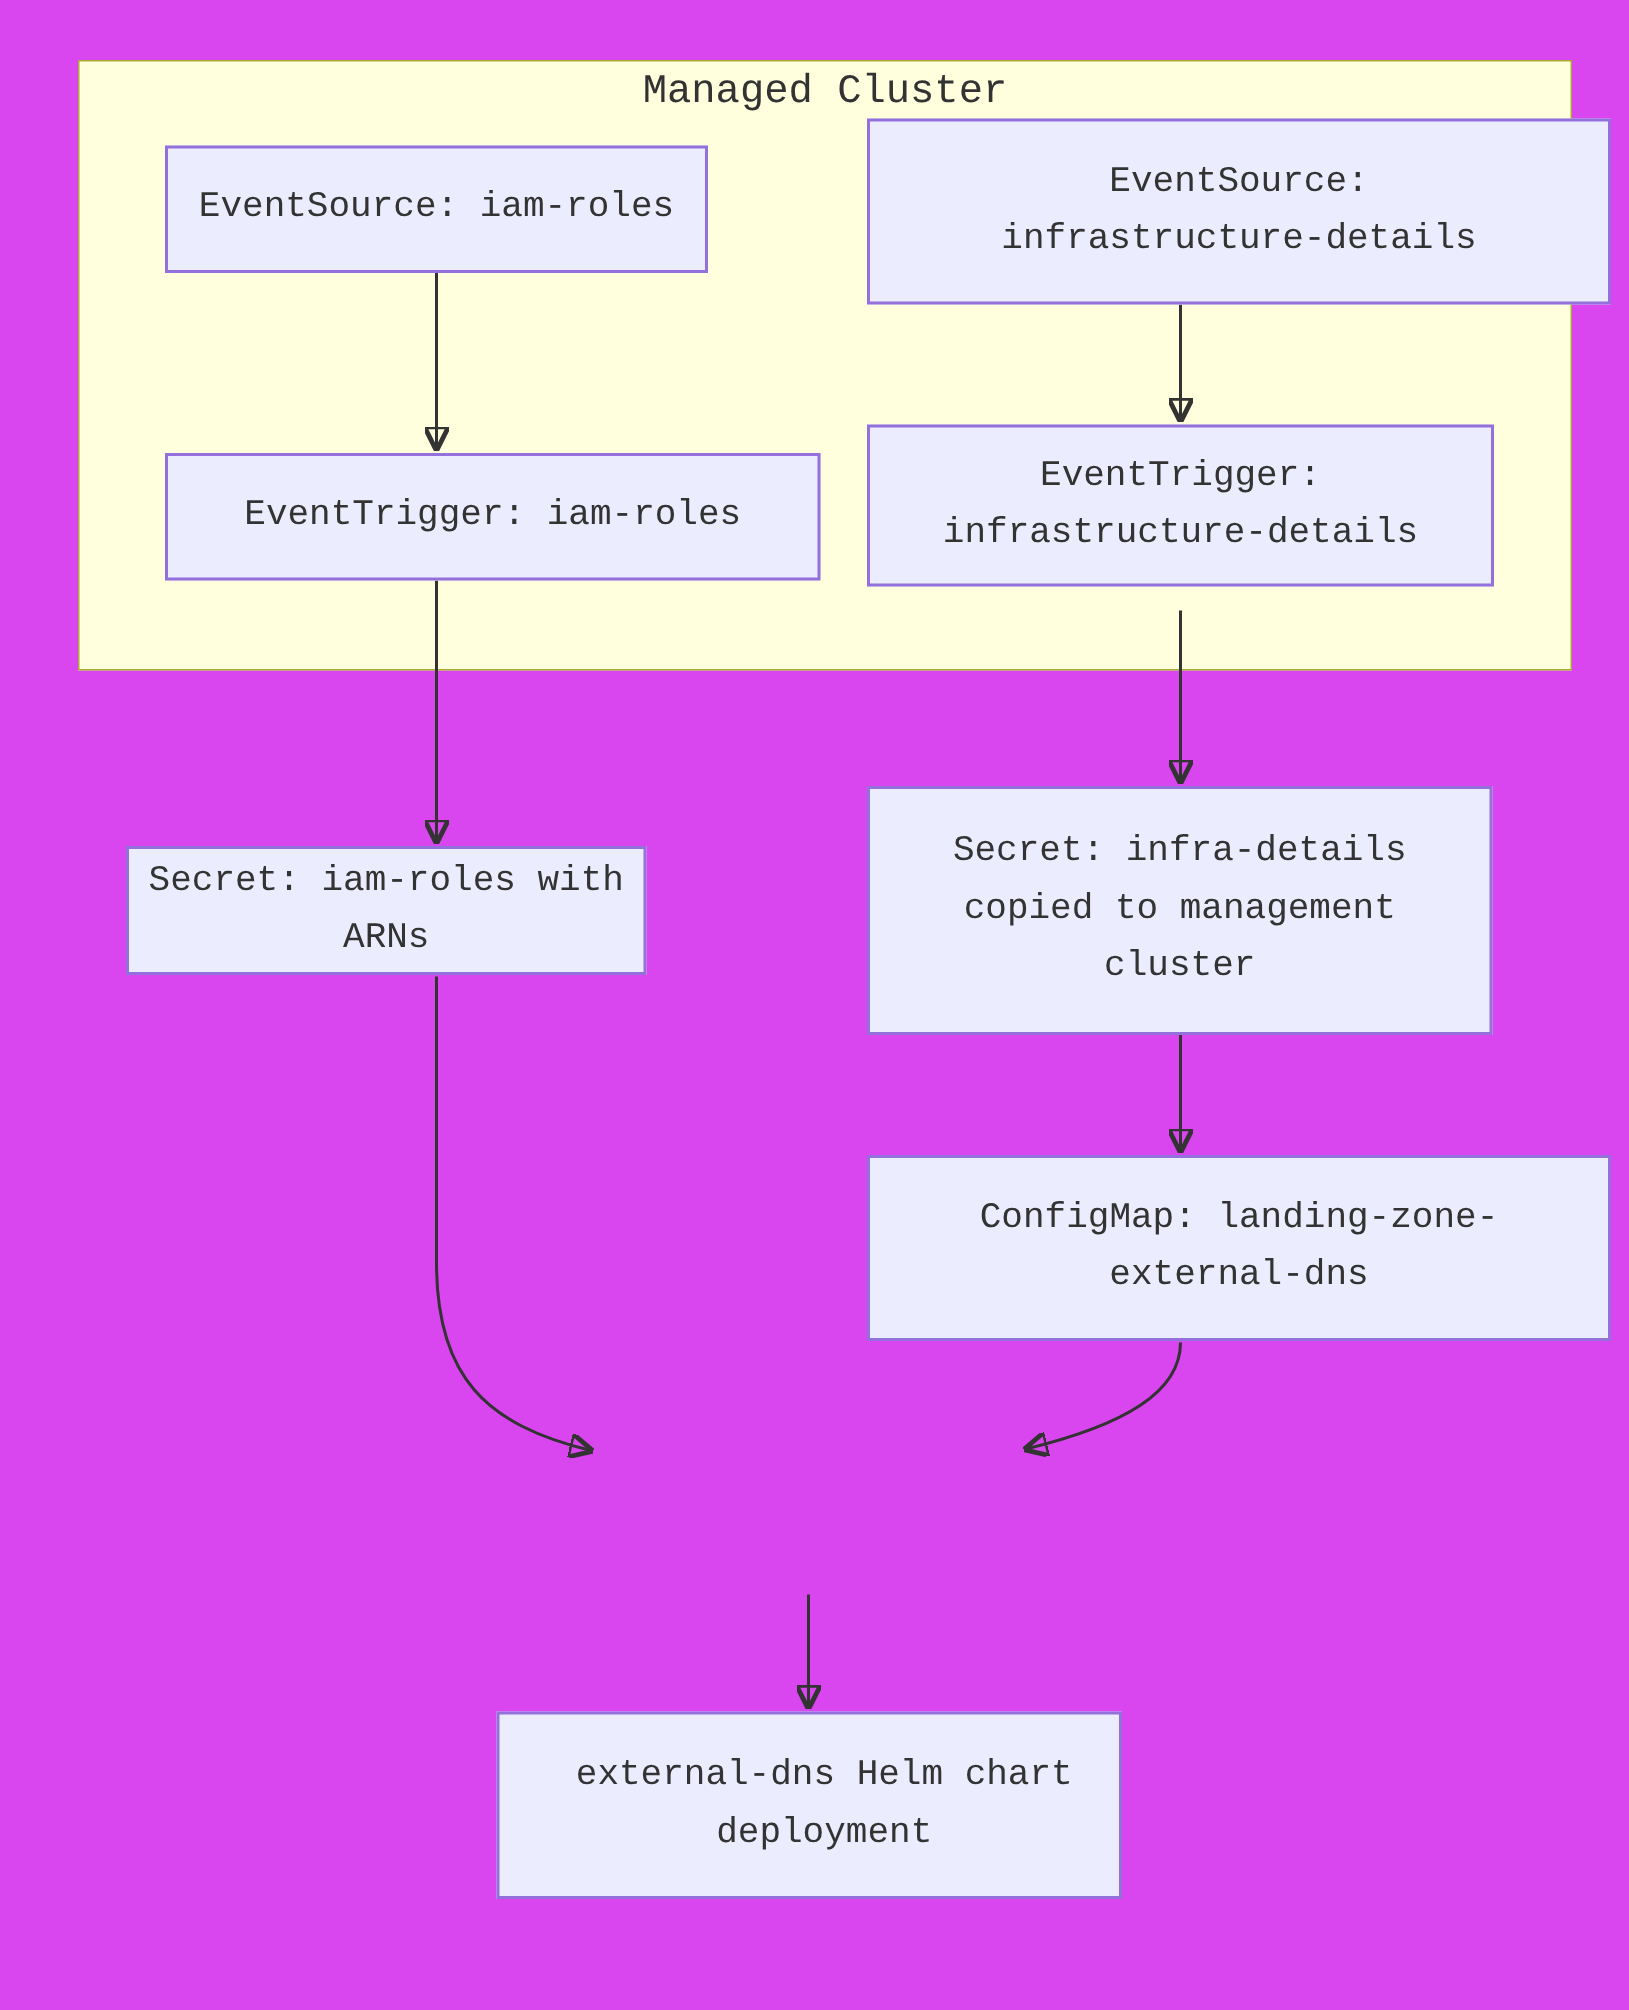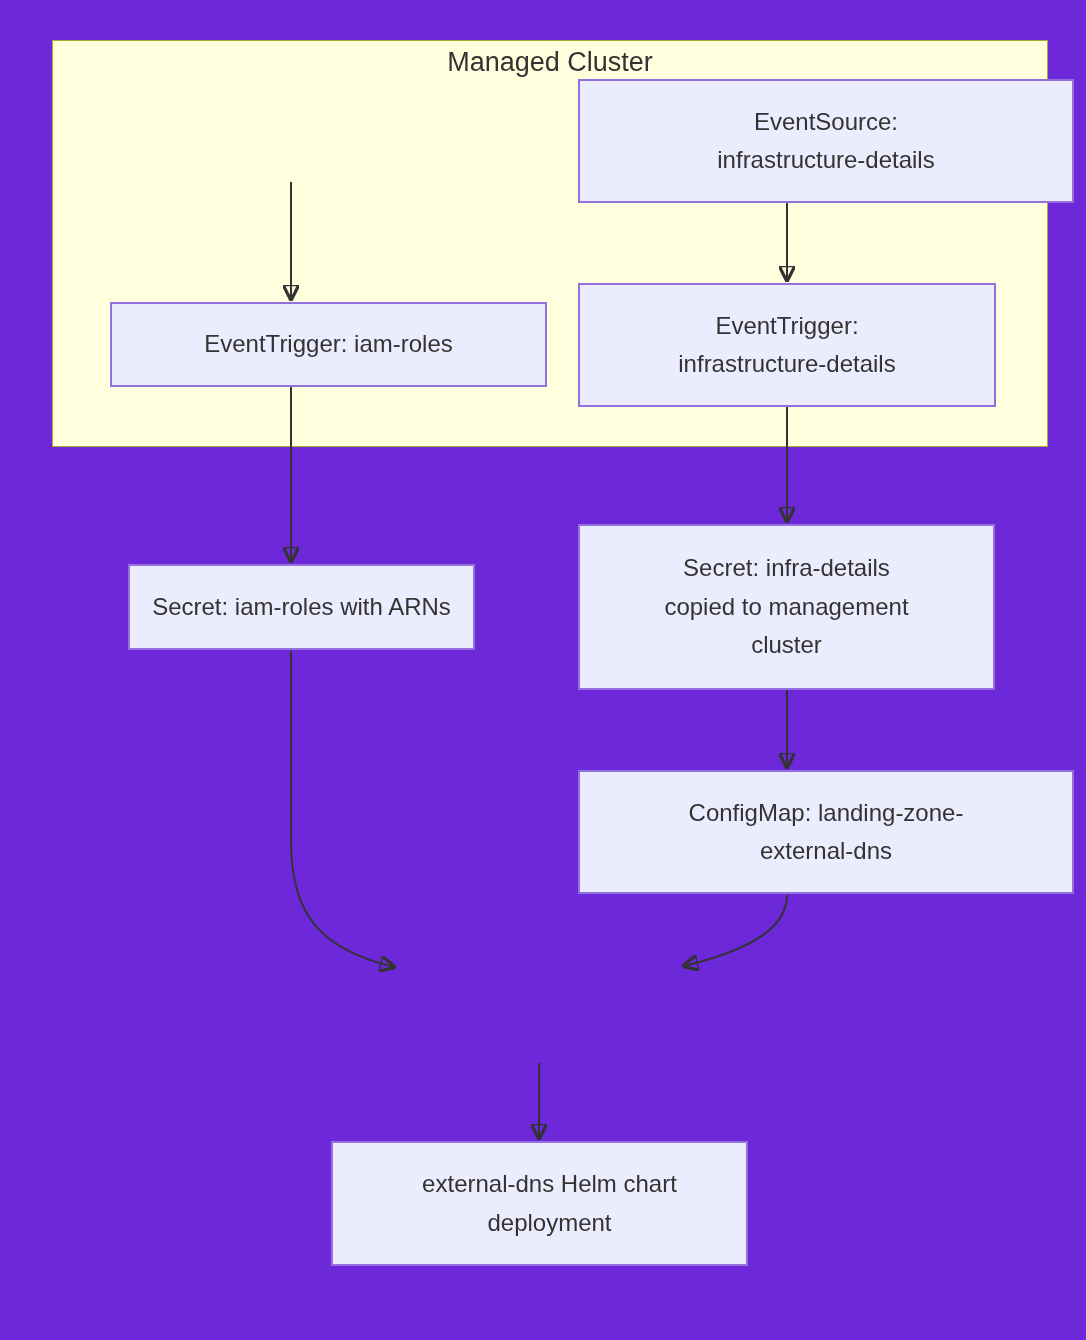--- a/index.html
+++ b/index.html
@@ -1,21 +1,21 @@
 <!DOCTYPE html>
 <html><head>
 <meta charset="utf-8">
 <style>
   html, body { margin: 0; padding: 0; background: #ffffff; }
   .canvas {
     position: relative;
     width: 1086px;
     height: 1340px;
-    background: #6d28d9;
-    font-family: Liberation Sans, sans-serif;
+    background: #d946ef;
+    font-family: Liberation Mono, monospace;
     color: #333333;
     overflow: hidden;
   }
   .cluster {
     position: absolute;
     background: #ffffde;
     border: 1.5px solid #aaaa33;
     box-sizing: border-box;
   }
   .cluster-title {
@@ -72,30 +72,31 @@
     <path d="M291,182 V299" marker-end="url(#arrow)"></path>
     <path d="M787,203 V280" marker-end="url(#arrow)"></path>
     <path d="M291,387 V561" marker-end="url(#arrow)"></path>
     <path d="M787,407 V521" marker-end="url(#arrow)"></path>
     <path d="M787,690 V767" marker-end="url(#arrow)"></path>
     <path d="M291,651 L291,842 C291,918 324,950 394,967" marker-end="url(#arrow)"></path>
     <path d="M787,895 C787,928 750,950 684,966" marker-end="url(#arrow)"></path>
     <path d="M539,1063 V1138" marker-end="url(#arrow)"></path>
   </svg>
 
+  <div class="node" style="left:110px; top:97px; width:362px; height:85px;">EventSource: iam-roles</div>
 
   <div class="node" style="left:578px; top:79px; width:496px; height:124px;">EventSource:
 infrastructure-details</div>
 
   <div class="node" style="left:110px; top:302px; width:437px; height:85px;">EventTrigger: iam-roles</div>
 
-  <div class="node" style="left:578px; top:283px; width:418px; height:124px;">EventTrigger:
+  <div class="node" style="left:578px; top:283px; width:418px; height:108px;">EventTrigger:
 infrastructure-details</div>
 
-  <div class="node" style="left:84px; top:564px; width:347px; height:86px;margin-left:44px;">Secret: iam-roles with ARNs</div>
+  <div class="node" style="left:84px; top:564px; width:347px; height:86px;">Secret: iam-roles with ARNs</div>
 
   <div class="node" style="left:578px; top:524px; width:417px; height:166px;">Secret: infra-details
 copied to management
 cluster</div>
 
   <div class="node" style="left:578px; top:770px; width:496px; height:124px;">ConfigMap: landing-zone-
 external-dns</div>
 
 
   <div class="node" style="left:331px; top:1141px; width:417px; height:125px;padding-left:20px;">external-dns Helm chart

